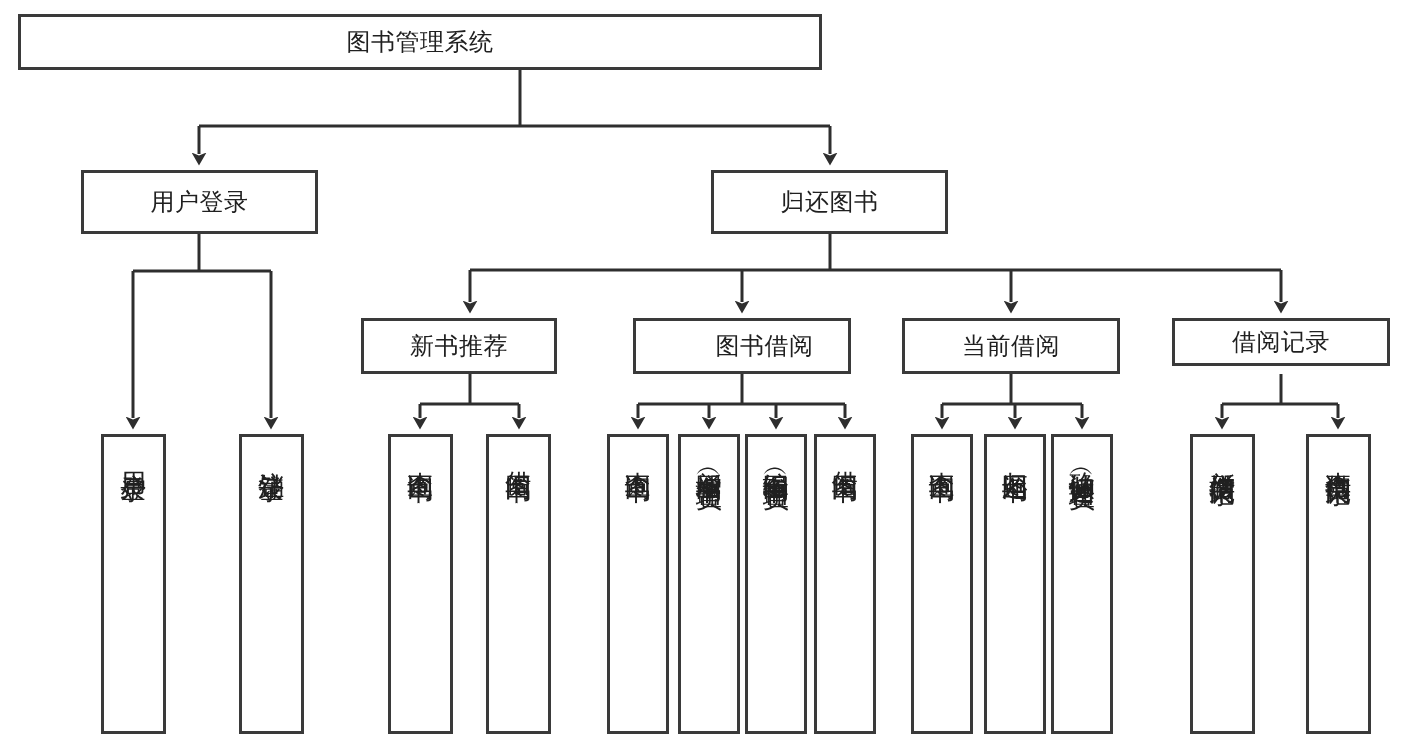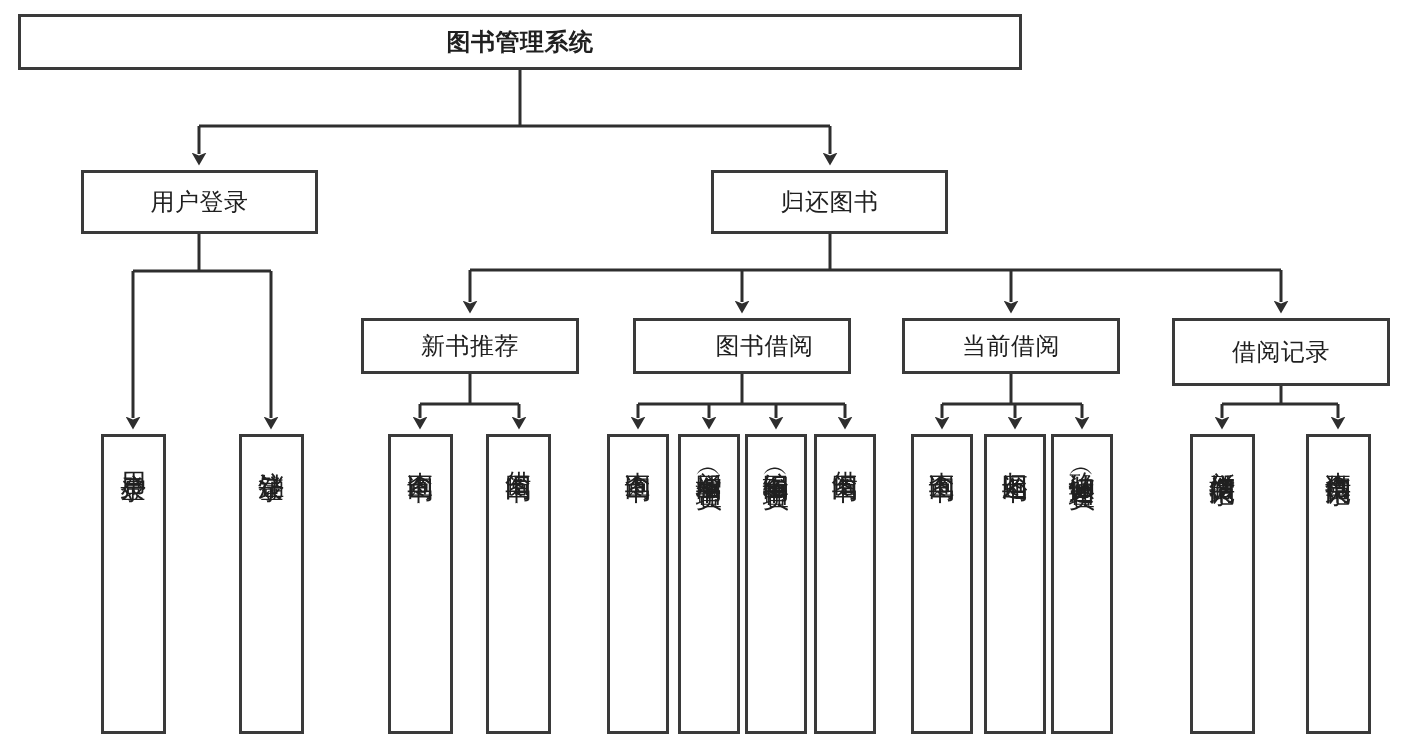--- a/index.html
+++ b/index.html
@@ -122,41 +122,41 @@
     <path class="wire" d="M942,404 L942,418" marker-end="url(#arrow)"></path>
     <path class="wire" d="M1015,404 L1015,418" marker-end="url(#arrow)"></path>
     <path class="wire" d="M1082,404 L1082,418" marker-end="url(#arrow)"></path>
 
     <path class="wire" d="M1281,374 L1281,404"></path>
     <path class="wire" d="M1222,404 L1338,404"></path>
     <path class="wire" d="M1222,404 L1222,418" marker-end="url(#arrow)"></path>
     <path class="wire" d="M1338,404 L1338,418" marker-end="url(#arrow)"></path>
   </svg>
 
-  <div class="node" style="left:18px; top:14px; width:1004px; height:56px;font-weight:bold;">
+  <div class="node" style="left:18px; top:14px; width:804px; height:56px;">
     <span class="node-label">图书管理系统</span>
   </div>
 
   <div class="node" style="left:81px; top:170px; width:237px; height:64px;">
     <span class="node-label">用户登录</span>
   </div>
   <div class="node" style="left:711px; top:170px; width:237px; height:64px;">
     <span class="node-label">归还图书</span>
   </div>
 
-  <div class="node" style="left:361px; top:318px; width:218px; height:56px;">
+  <div class="node" style="left:361px; top:318px; width:196px; height:56px;">
     <span class="node-label">新书推荐</span>
   </div>
   <div class="node" style="left:633px; top:318px; width:218px; height:56px;padding-left:45px;">
     <span class="node-label">图书借阅</span>
   </div>
   <div class="node" style="left:902px; top:318px; width:218px; height:56px;text-align:right;">
     <span class="node-label">当前借阅</span>
   </div>
-  <div class="node" style="left:1172px; top:318px; width:218px; height:68px;">
+  <div class="node" style="left:1172px; top:318px; width:218px; height:48px;">
     <span class="node-label">借阅记录</span>
   </div>
 
   <div class="node vert" style="left:101px; top:434px; width:65px; height:300px;">
     <span class="node-label">用户登录</span>
   </div>
   <div class="node vert" style="left:239px; top:434px; width:65px; height:300px;">
     <span class="node-label">注销登录</span>
   </div>
   <div class="node vert" style="left:388px; top:434px; width:65px; height:300px;">

